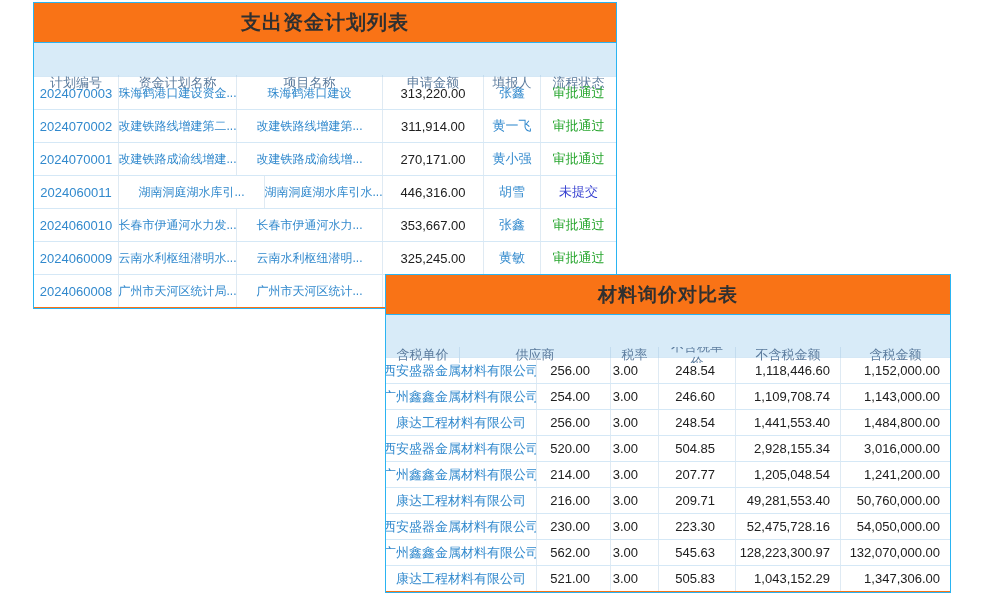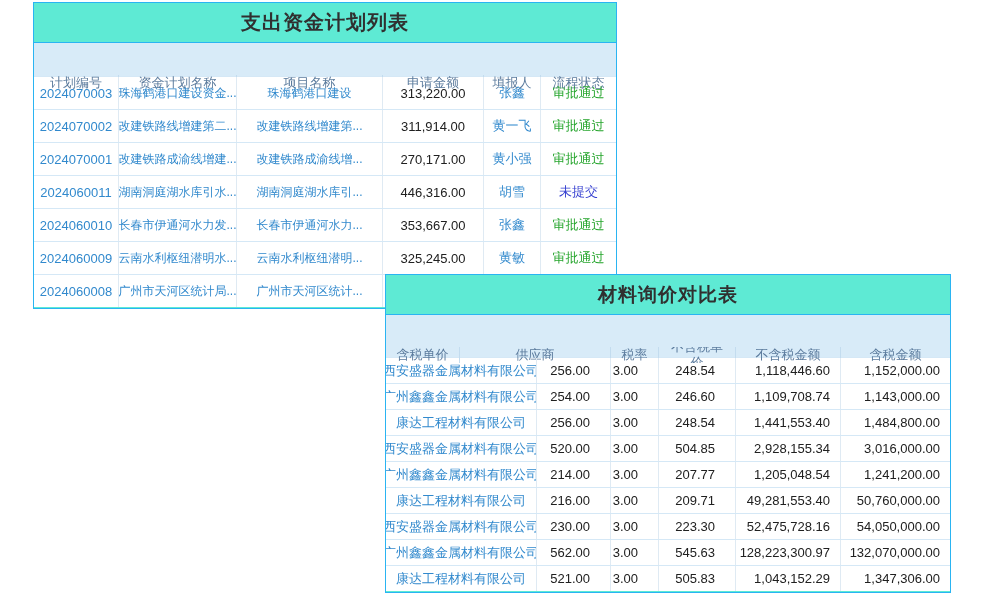--- a/index.html
+++ b/index.html
@@ -15,21 +15,21 @@
     --pending-blue:#3640d0;
     --title-text:#303030;
   }
   *{margin:0;padding:0;box-sizing:border-box;}
   html,body{width:1000px;height:600px;}
   body{
     position:relative;background:#ffffff;
     font-family:"Liberation Sans","DejaVu Sans",sans-serif;
     overflow:hidden;
   }
-  .panel{position:absolute;background:#5eead4;border:1px solid var(--border-accent);}
+  .panel{position:absolute;background:#f97316;border:1px solid var(--border-accent);}
   #plan-panel{left:33px;top:2px;width:584px;height:307px;z-index:1;}
   #quote-panel{left:385px;top:274px;width:566px;height:319px;z-index:2;}
   .panel-title{
     display:flex;align-items:center;justify-content:center;
     height:40px;border-bottom:1px solid var(--border-accent);
     font-weight:bold;color:var(--title-text);letter-spacing:1px;
   }
   #plan-panel .panel-title{font-size:20px;}
   #quote-panel .panel-title{font-size:19px;}
   .thead{display:flex;background:var(--header-bg);color:var(--header-text);font-size:13px;}
@@ -96,22 +96,22 @@
   <div class="row">
     <div class="cell c1 link">2024070001</div>
     <div class="cell c2 link name">改建铁路成渝线增建...</div>
     <div class="cell c3 link name">改建铁路成渝线增...</div>
     <div class="cell c4 num">270,171.00</div>
     <div class="cell c5 link">黄小强</div>
     <div class="cell c6 st-approved">审批通过</div>
   </div>
   <div class="row">
     <div class="cell c1 link">2024060011</div>
+    <div class="cell c3 link name">湖南洞庭湖水库引...</div>
     <div class="cell c2 link name">湖南洞庭湖水库引水...</div>
-    <div class="cell c3 link name">湖南洞庭湖水库引...</div>
     <div class="cell c4 num">446,316.00</div>
     <div class="cell c5 link">胡雪</div>
     <div class="cell c6 st-pending">未提交</div>
   </div>
   <div class="row">
     <div class="cell c1 link">2024060010</div>
     <div class="cell c2 link name">长春市伊通河水力发...</div>
     <div class="cell c3 link name">长春市伊通河水力...</div>
     <div class="cell c4 num">353,667.00</div>
     <div class="cell c5 link">张鑫</div>

